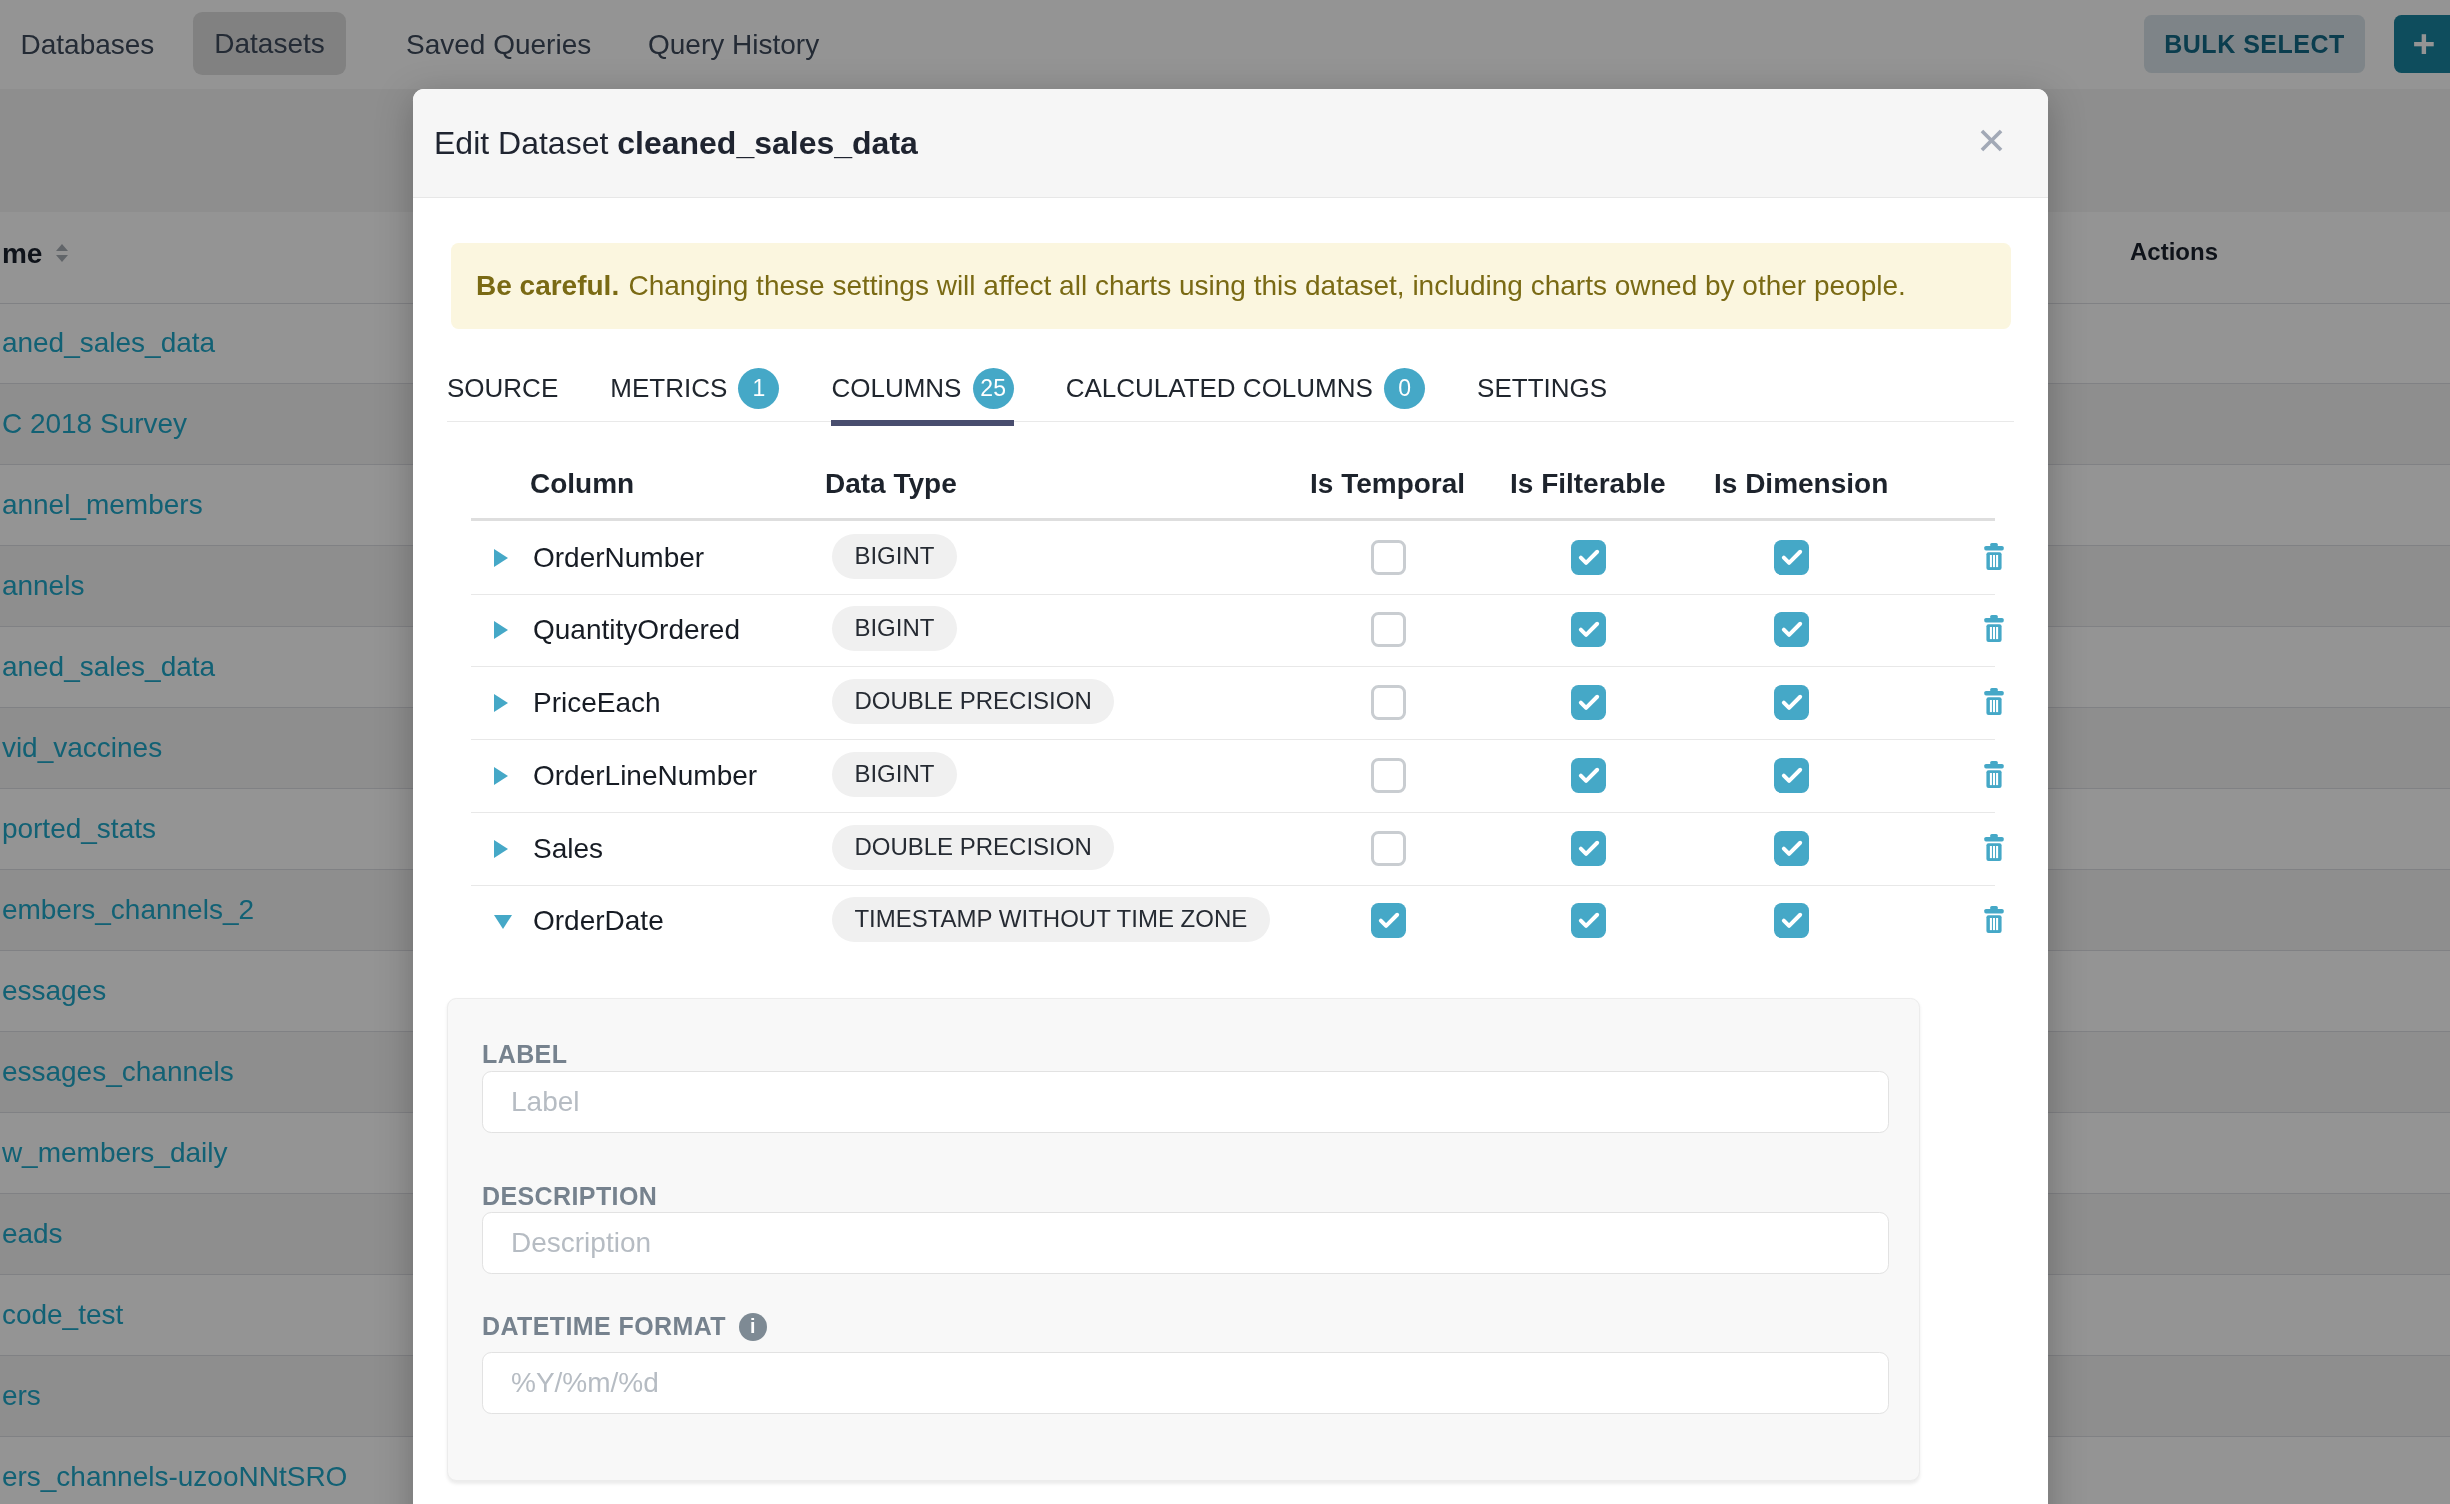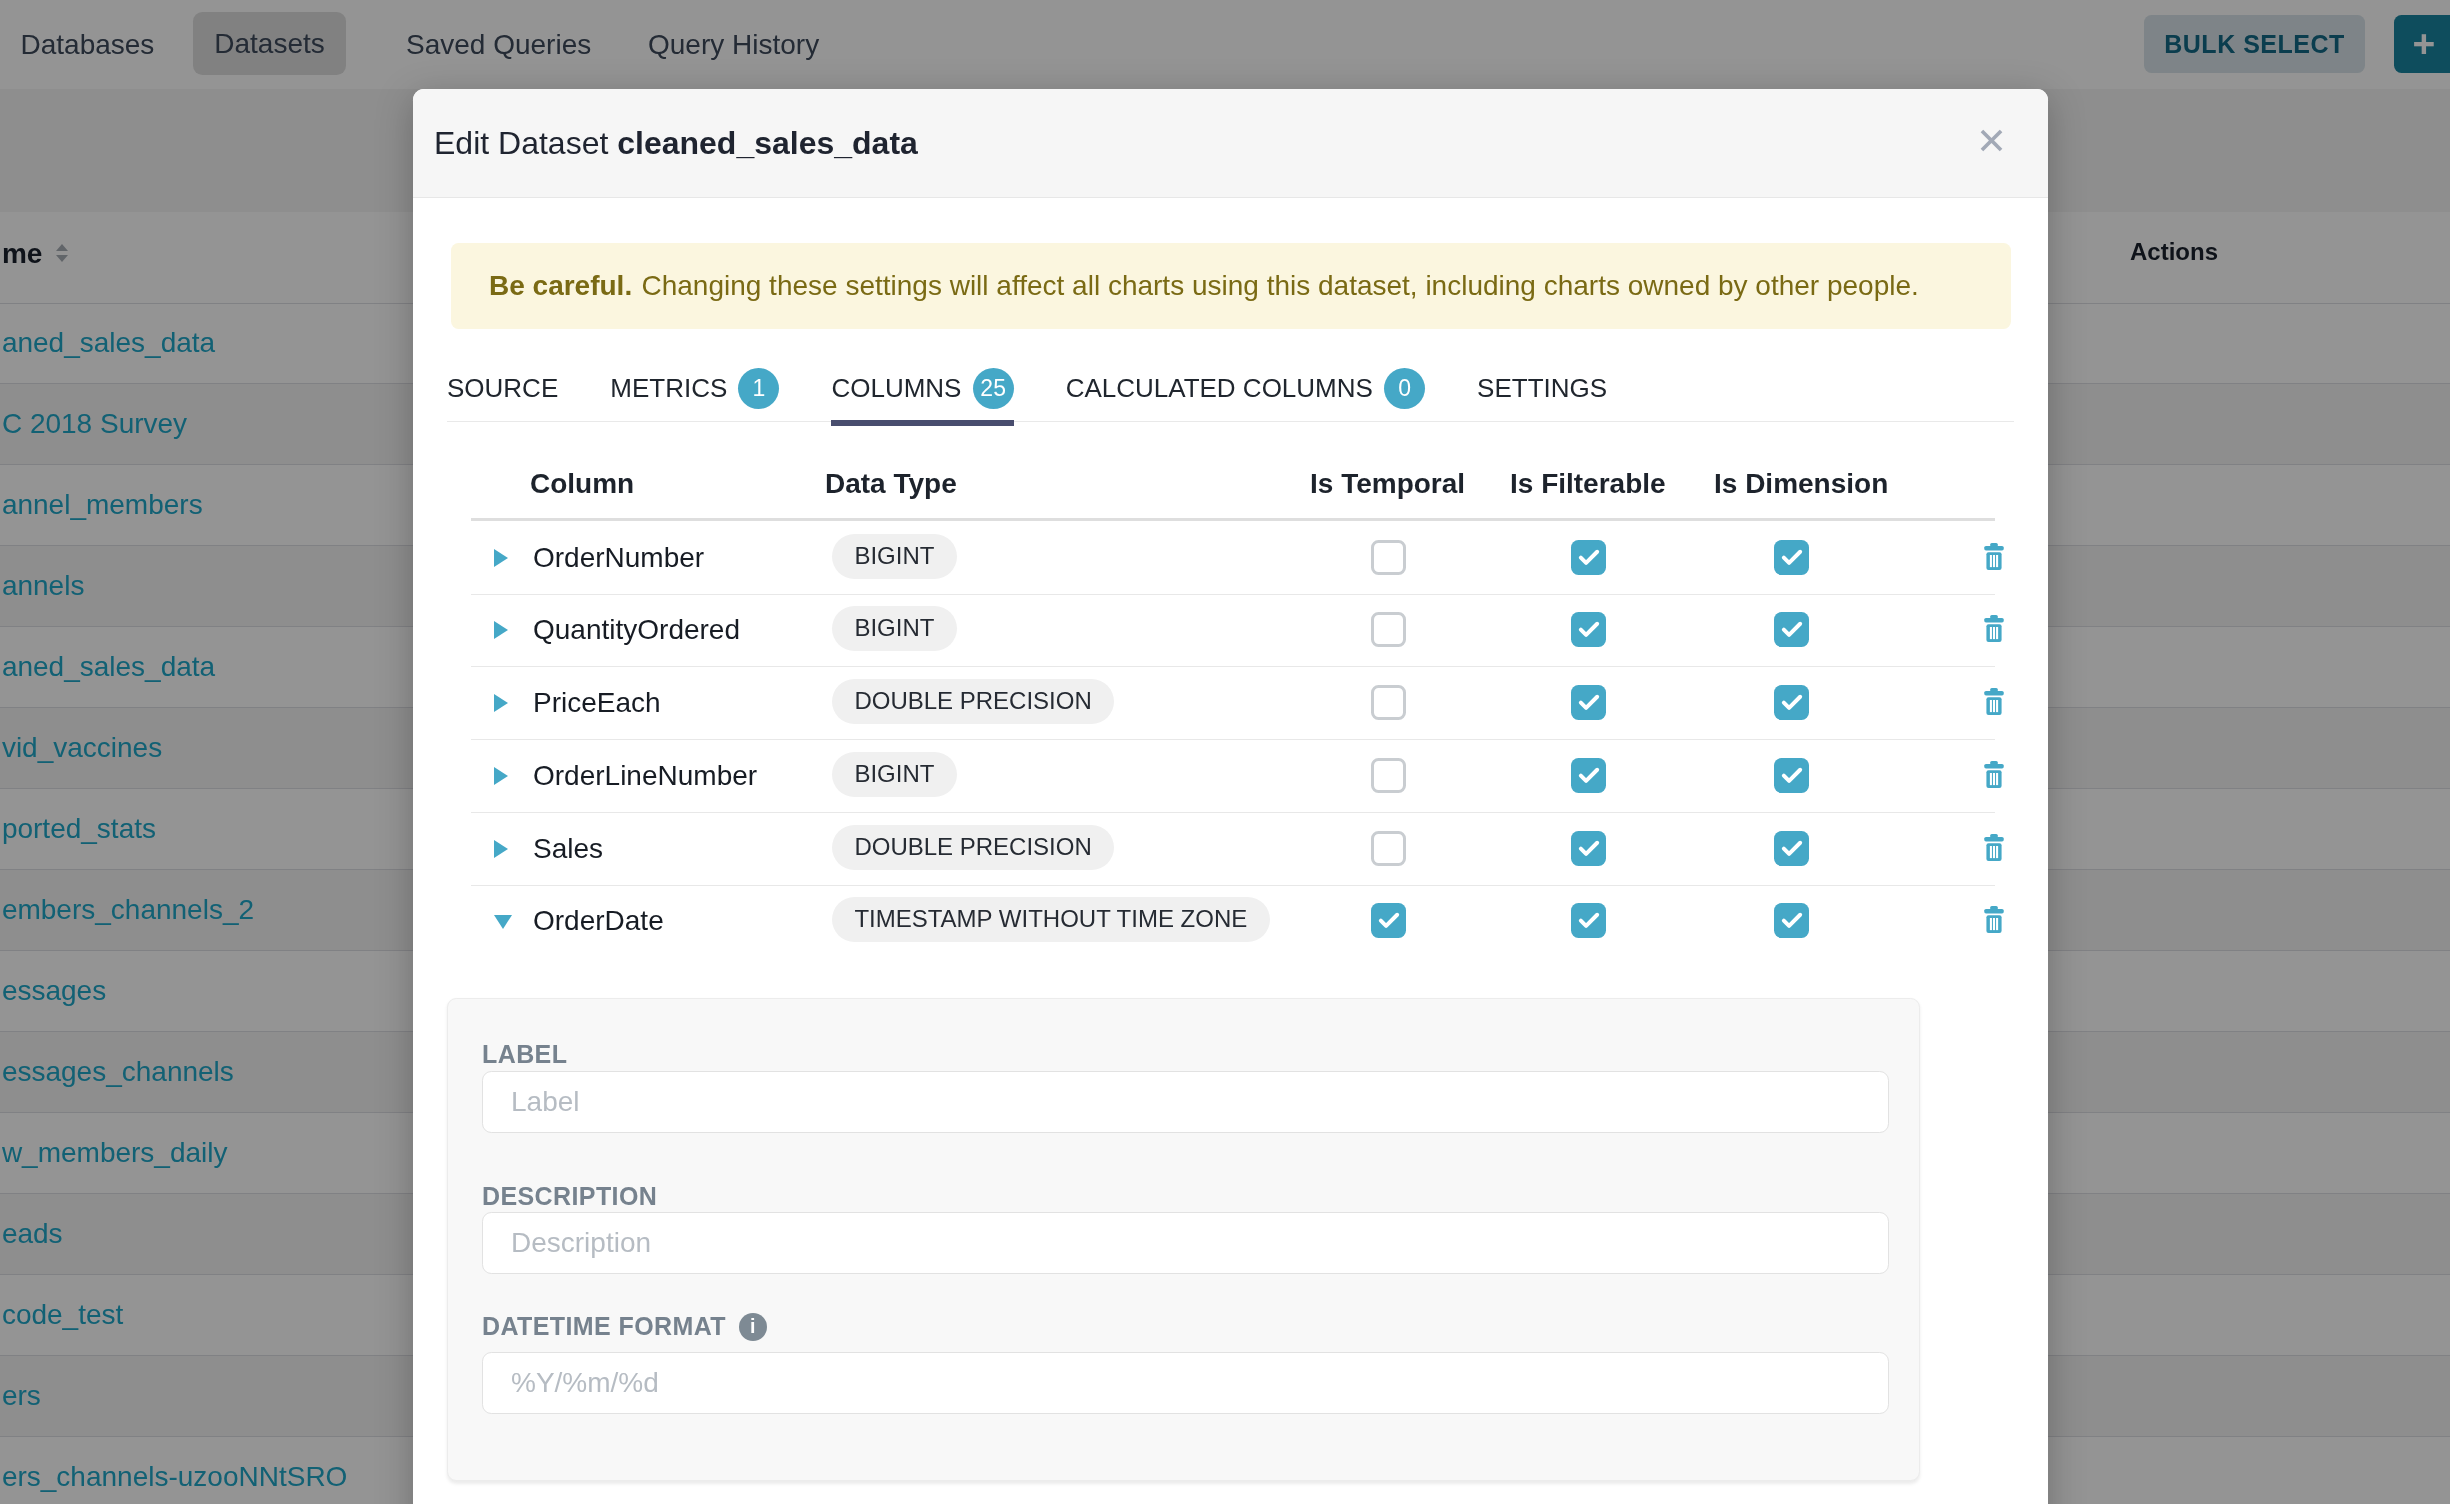--- a/index.html
+++ b/index.html
@@ -31,21 +31,21 @@
   .bg-row{height:81px;border-bottom:1.9px solid #DCDFE3;display:flex;align-items:center;padding-left:1.9px;box-sizing:border-box;font-size:28px;color:#20A7C9;}
   .bg-row:nth-child(even){background:#F4F4F4;}
   
   .mask{position:absolute;inset:0;background:rgba(0,0,0,0.42);z-index:10;}
   
   .modal{position:absolute;left:413px;top:89px;width:1635px;height:1454px;background:#fff;border-radius:11.2px;box-shadow:0 9.3px 37px rgba(0,0,0,.25);z-index:20;}
   .m-header{position:absolute;left:0;top:0;width:1635px;height:109px;background:#F6F6F6;border-radius:11.2px 11.2px 0 0;border-bottom:1.9px solid #E7E7E7;display:flex;align-items:center;padding-left:21px;box-sizing:border-box;}
   .m-title{font-size:32px;color:#1F2430;}
   .m-title b{font-weight:700;}
   .m-close{position:absolute;right:41px;top:34px;font-size:37px;color:#A2A9B6;line-height:1;}
-  .banner{position:absolute;left:38px;top:154px;right:37px;height:86px;background:#FBF6DF;border-radius:7.5px;display:flex;align-items:center;padding-left:38px;box-sizing:border-box;font-size:28px;color:#7A6A14;}
+  .banner{position:absolute;left:38px;top:154px;right:37px;height:86px;background:#FBF6DF;border-radius:7.5px;display:flex;align-items:center;padding-left:25px;box-sizing:border-box;font-size:28px;color:#7A6A14;}
   .banner b{font-weight:700;margin-right:9.3px;}
   .tabs{position:absolute;left:34px;top:266px;right:34px;height:66px;border-bottom:1.9px solid #E9E9E9;display:flex;}
   .tab{display:flex;align-items:center;margin-right:52px;font-size:26px;font-weight:500;color:#20262E;position:relative;}
   .tab .badge{margin-left:11.2px;width:41px;height:41px;border-radius:50%;background:#45A8C7;color:#fff;font-size:23px;display:flex;align-items:center;justify-content:center;}
   .tab.active::after{content:"";position:absolute;left:0;right:0;bottom:-4.7px;height:5.6px;background:#484D6E;}
   
   .th{position:absolute;font-size:28px;font-weight:700;color:#1D232C;}
   .t-divider{position:absolute;left:58px;width:1524px;height:2.8px;background:#DEDEDE;}
   .mrow{position:absolute;left:58px;width:1524px;height:73px;border-bottom:1.9px solid #E8E8E8;}
   .mrow.no-border{border-bottom:none;height:103px;}

